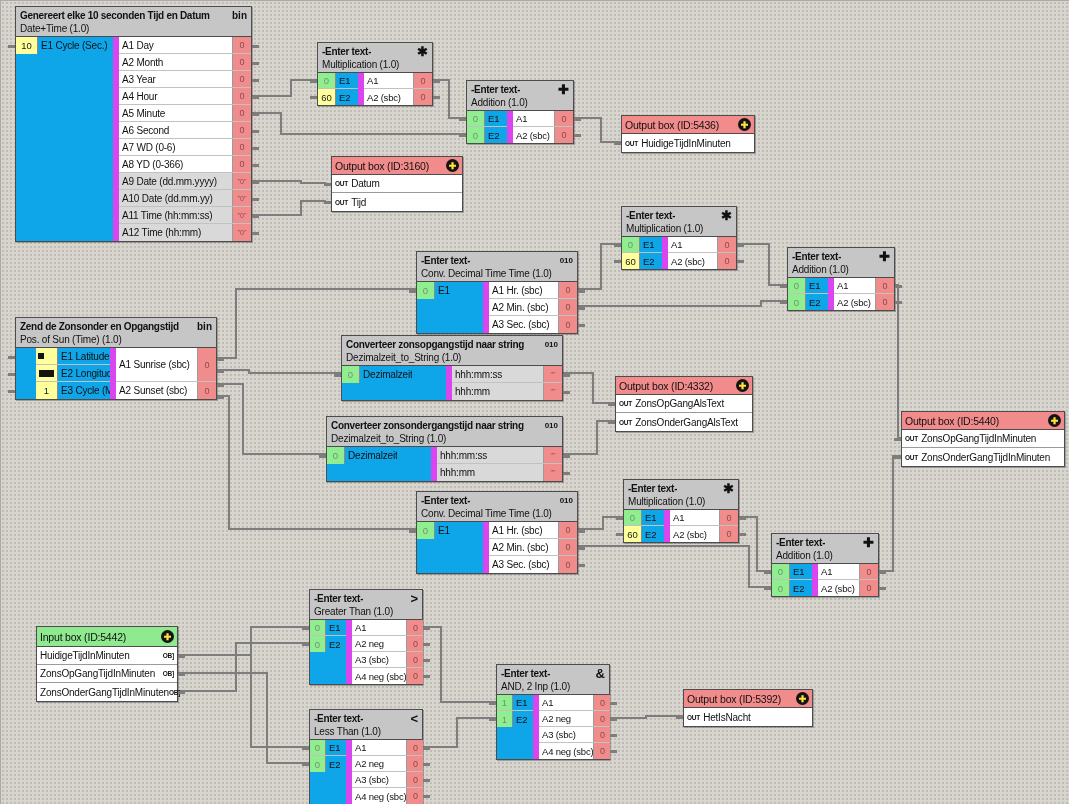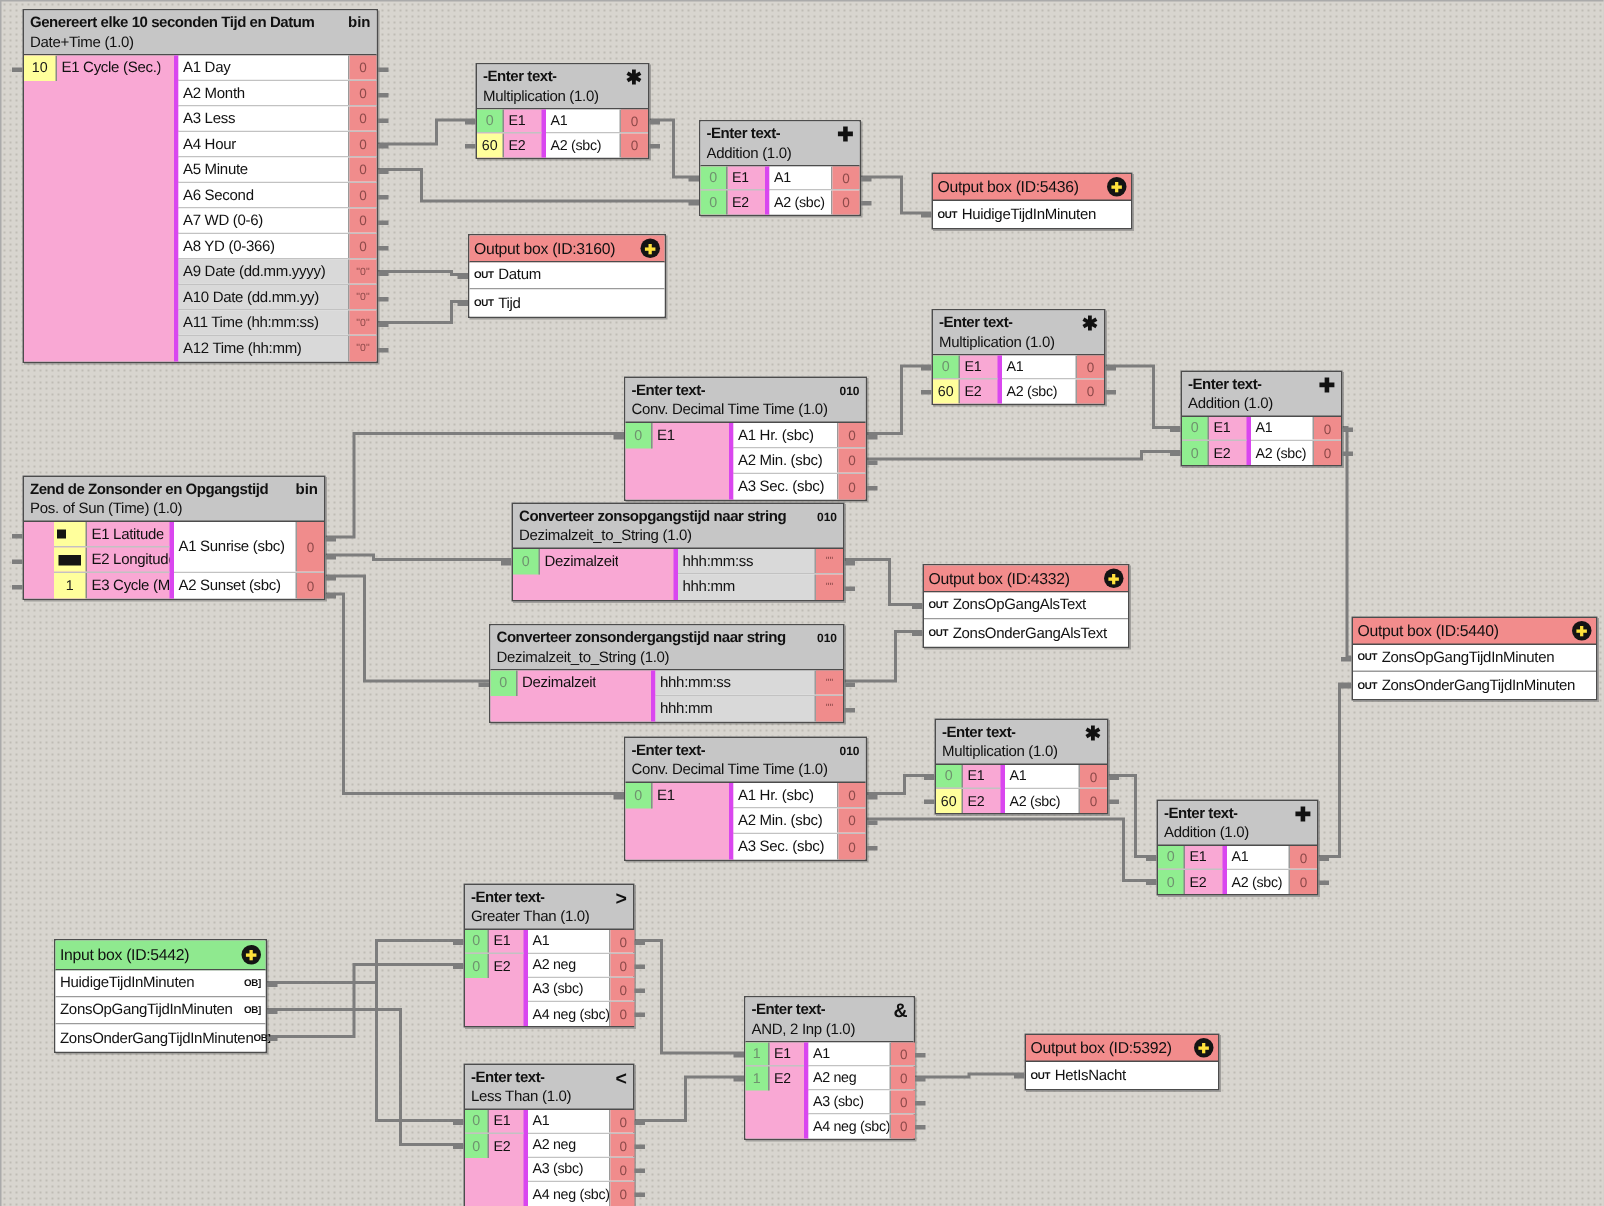--- a/index.html
+++ b/index.html
@@ -15,21 +15,21 @@
   
   .blk{position:absolute;z-index:2;border:1px solid #4c4c4c;background:#fff;box-shadow:1px 1px 0 rgba(60,60,60,.35);}
   .hdr{background:#c6c6c6;border-bottom:1px solid #4c4c4c;padding:2px 4px 3px 4px;box-sizing:border-box;height:30px;}
   .hline1{display:flex;justify-content:space-between;align-items:center;height:13px;}
   .ttl{font-weight:bold;font-size:10px;letter-spacing:-0.3px;white-space:nowrap;overflow:hidden;color:#111;}
   .cicon{font-weight:bold;font-size:13px;line-height:11px;color:#111;margin-left:16px;flex:none;}
   .cicon.badge{font-size:10px;line-height:11px;}
   .cicon.tiny{font-size:8px;line-height:10px;letter-spacing:0;}
   .sub{font-size:10px;letter-spacing:-0.2px;margin-top:1px;white-space:nowrap;overflow:hidden;color:#111;}
   .body{display:flex;align-items:stretch;}
-  .incol{flex:none;background:#f9a8d4;border-right:3px solid #d946ef;box-sizing:border-box;}
+  .incol{flex:none;background:#0ea5e9;border-right:6px solid #d946ef;box-sizing:border-box;}
   .irow{display:flex;box-sizing:border-box;border-bottom:1px solid #c2c2c2;}
   .irow:last-child{border-bottom:none;}
   .ival{flex:none;display:flex;align-items:center;justify-content:center;font-size:9.5px;border-right:1px solid #8a8a8a;box-sizing:border-box;position:relative;}
   .ival.green{background:#90EE90;color:#6f936f;}
   .ival.yellow{background:#FFFF9C;color:#1a1a1a;}
   .ival.mask{background:#FFFF9C;justify-content:flex-start;}
   .mask-sq{width:6px;height:6px;background:#141414;margin-left:2px;}
   .mask-bar{width:15px;height:7px;background:#141414;margin-left:3px;}
   .ilbl{font-size:10px;letter-spacing:-0.2px;display:flex;align-items:center;padding-left:3px;white-space:nowrap;overflow:hidden;color:#111;}
   .ocol{flex:1;display:flex;flex-direction:column;}
@@ -118,21 +118,21 @@
         <div class="ocol">
           <div class="orow" style="height: 17px;">
             <span class="olbl">A1 Day</span>
             <span class="oval" style="width: 18px;">0</span>
           </div>
           <div class="orow" style="height: 17px;">
             <span class="olbl">A2 Month</span>
             <span class="oval" style="width: 18px;">0</span>
           </div>
           <div class="orow" style="height: 17px;">
-            <span class="olbl">A3 Less</span>
+            <span class="olbl">A3 Year</span>
             <span class="oval" style="width: 18px;">0</span>
           </div>
           <div class="orow" style="height: 17px;">
             <span class="olbl">A4 Hour</span>
             <span class="oval" style="width: 18px;">0</span>
           </div>
           <div class="orow" style="height: 17px;">
             <span class="olbl">A5 Minute</span>
             <span class="oval" style="width: 18px;">0</span>
           </div>
@@ -241,21 +241,21 @@
       <div class="iohdr red" style="height: 18px; gap: 11px;">
         <span class="iottl">Output box (ID:5436)</span>
         <span class="pcirc">✚</span>
       </div>
       <div class="stub" style="top: 26px; left: -8px;"></div>
       <div class="iorow">
         <span class="mk">OUT</span>
         <span class="iolbl">HuidigeTijdInMinuten</span>
       </div>
     </div>
-    <div class="iobox" style="left: 311px; top: 155px; width: 130px;">
+    <div class="iobox" style="left: 330px; top: 155px; width: 130px;">
       <div class="iohdr red" style="height: 18px;">
         <span class="iottl">Output box (ID:3160)</span>
         <span class="pcirc">✚</span>
       </div>
       <div class="stub" style="top: 26px; left: -8px;"></div>
       <div class="iorow">
         <span class="mk">OUT</span>
         <span class="iolbl">Datum</span>
       </div>
       <div class="stub" style="top: 44px; left: -8px;"></div>

